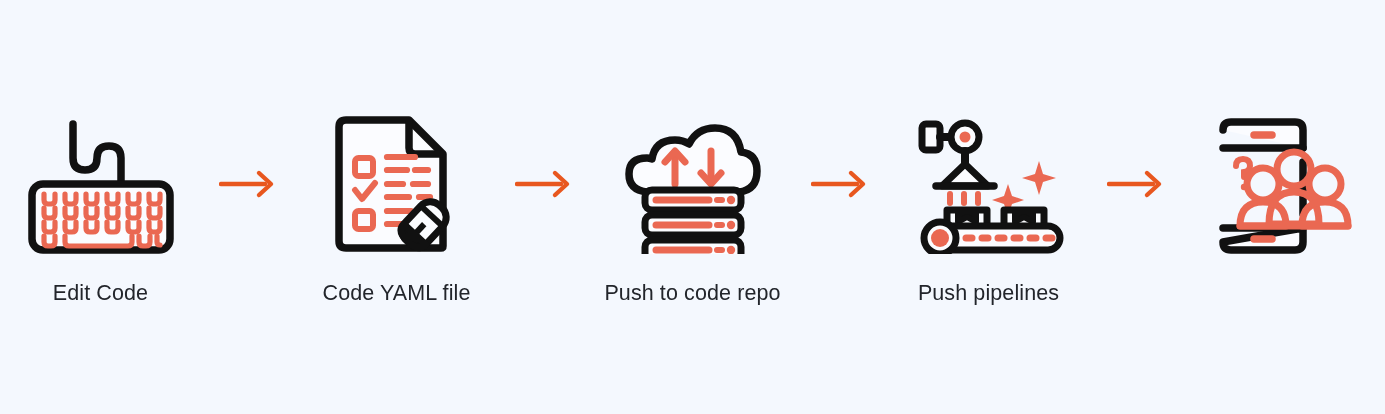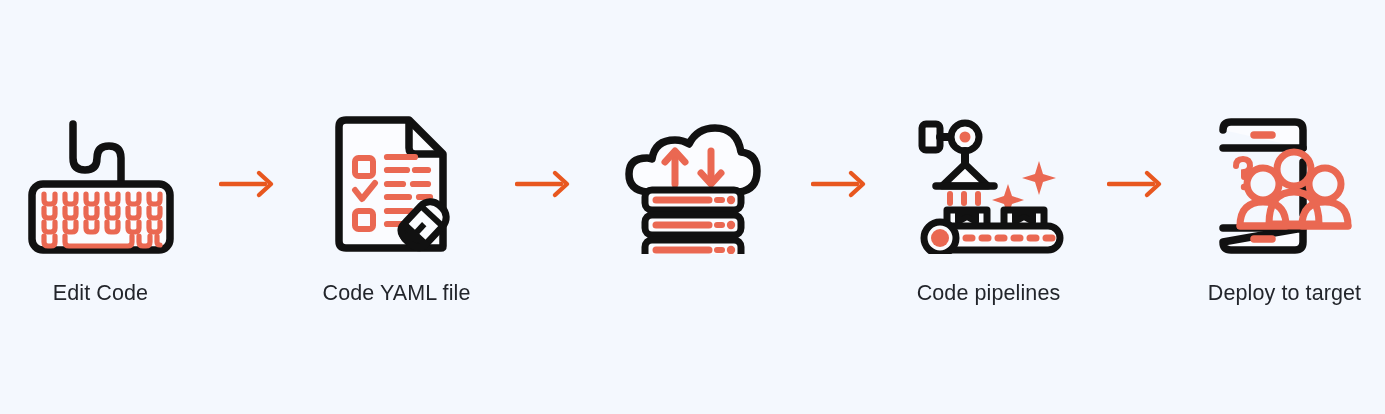--- a/index.html
+++ b/index.html
@@ -179,20 +179,21 @@
           <line x1="33" y1="111" x2="86" y2="111" stroke="#ea6852" stroke-width="7" stroke-linecap="round"></line>
           <line x1="94" y1="111" x2="99" y2="111" stroke="#ea6852" stroke-width="6" stroke-linecap="round"></line>
           <circle cx="108" cy="111" r="4.2" fill="#ea6852"></circle>
 
           <rect x="22" y="126" width="96" height="20" rx="7" fill="#fbfcff" stroke="#111111" stroke-width="7"></rect>
           <line x1="33" y1="136" x2="86" y2="136" stroke="#ea6852" stroke-width="7" stroke-linecap="round"></line>
           <line x1="94" y1="136" x2="99" y2="136" stroke="#ea6852" stroke-width="6" stroke-linecap="round"></line>
           <circle cx="108" cy="136" r="4.2" fill="#ea6852"></circle>
         </svg>
       </div>
+      <div class="step-label">Push to code repo</div>
     </div>
 
     <div class="arrow-cell">
       <svg width="60" height="34" viewBox="0 0 60 34">
         <line x1="2" y1="17" x2="46" y2="17" stroke="#e8571f" stroke-width="4.4" stroke-linecap="round"></line>
         <path d="M40 6 L52 17 L40 28" fill="none" stroke="#e8571f" stroke-width="4.4" stroke-linecap="round" stroke-linejoin="round"></path>
       </svg>
     </div>
 
     <div class="step">
@@ -229,21 +230,21 @@
           <g stroke="#ea6852" stroke-width="7" stroke-linecap="round">
             <line x1="52" y1="124" x2="58" y2="124"></line>
             <line x1="68" y1="124" x2="74" y2="124"></line>
             <line x1="84" y1="124" x2="90" y2="124"></line>
             <line x1="100" y1="124" x2="106" y2="124"></line>
             <line x1="116" y1="124" x2="122" y2="124"></line>
             <line x1="132" y1="124" x2="138" y2="124"></line>
           </g>
         </svg>
       </div>
-      <div class="step-label">Code pipelines</div>
+      <div class="step-label">Push pipelines</div>
     </div>
 
     <div class="arrow-cell">
       <svg width="60" height="34" viewBox="0 0 60 34">
         <line x1="2" y1="17" x2="46" y2="17" stroke="#e8571f" stroke-width="4.4" stroke-linecap="round"></line>
         <path d="M40 6 L52 17 L40 28" fill="none" stroke="#e8571f" stroke-width="4.4" stroke-linecap="round" stroke-linejoin="round"></path>
       </svg>
     </div>
 
     <div class="step">
@@ -272,17 +273,16 @@
             <circle cx="114" cy="70" r="16"></circle>
             <path d="M91 112 Q91 88 114 88 Q137 88 137 112 Z"></path>
           </g>
 
           <g fill="#fbfcff">
             <path d="M62 95 Q62 84 70 80 L70 108 L62 108 Z" opacity="0"></path>
           </g>
           <line x1="29" y1="112" x2="137" y2="112" stroke="#ea6852" stroke-width="7" stroke-linecap="round"></line>
         </svg>
       </div>
-      <div class="step-label">Deploy to target</div>
     </div>
 
   </div>
 </div>
 
 </body></html>

